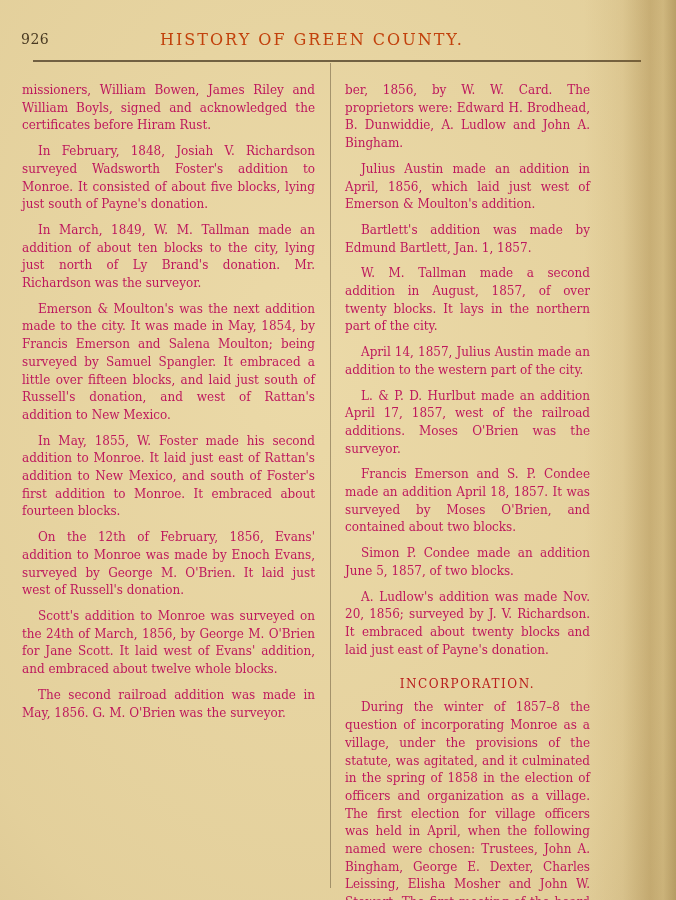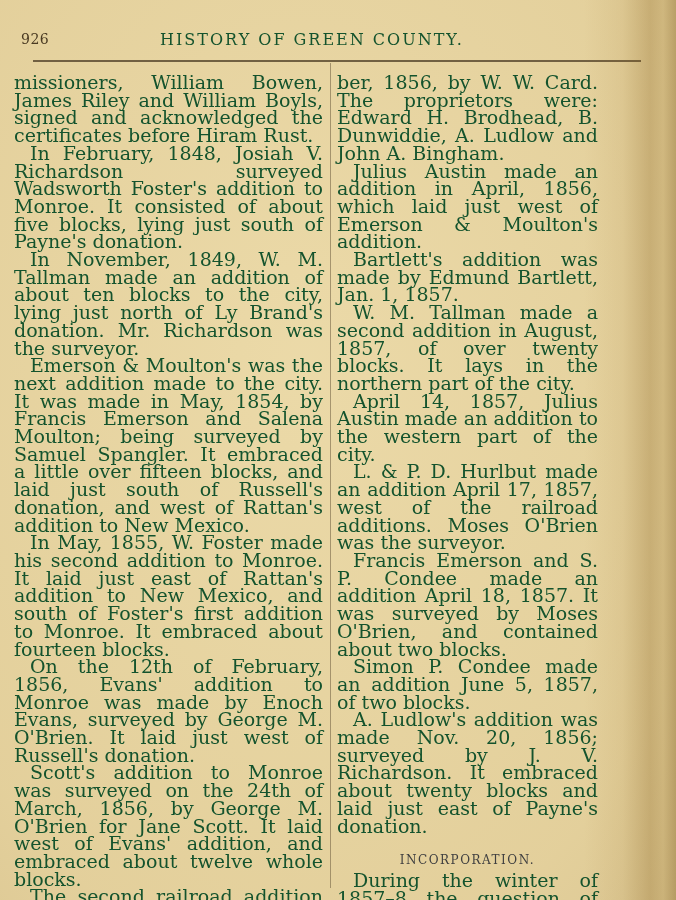--- a/index.html
+++ b/index.html
@@ -25,58 +25,58 @@
       rgba(152,114,44,0.26) 86%,
       rgba(118,82,20,0.38) 100%);
   }
   .page-number{
     position:absolute;left:21px;top:31px;
     font-size:14px;letter-spacing:0.5px;
   }
   .running-head{
     position:absolute;left:14px;top:30px;width:596px;
     text-align:center;font-size:16px;letter-spacing:2px;
-    color:#14532d;
+    color:#c2410c;
   }
   .head-rule{
     position:absolute;left:33px;top:60px;width:608px;height:2px;
     background:#54432a;opacity:0.8;
   }
   .col-divider{
     position:absolute;left:330px;top:63px;width:1px;height:825px;
     background:rgba(82,66,42,0.45);
   }
   .column{position:absolute;top:74px;}
   .column.left{left:14px;width:309px;}
   .column.right{left:337px;width:261px;}
   .column p{
-    margin:0;text-align:justify;
-    font-size:19px;line-height:17.7px;
-    color:#14532d;
+    margin:8px;text-align:justify;
+    font-size:12px;line-height:17.7px;
+    color:#be185d;
   }
   .ind{text-indent:16px;}
   .section-heading{
     text-align:center;font-size:12px;letter-spacing:1.5px;
-    margin:18px 0 5px 0;color:#404040;
+    margin:18px 0 5px 0;color:#b91c1c;
   }
 </style>
 </head>
 <body>
 
 <div class="page">
 
   <div class="page-number">926</div>
   <div class="running-head">HISTORY OF GREEN COUNTY.</div>
   <div class="head-rule"></div>
   <div class="col-divider"></div>
 
   <div class="column left">
     <p>missioners, William Bowen, James Riley and William Boyls, signed and acknowledged the certificates before Hiram Rust.</p>
     <p class="ind">In February, 1848, Josiah V. Richardson surveyed Wadsworth Foster's addition to Monroe. It consisted of about five blocks, lying just south of Payne's donation.</p>
-    <p class="ind">In November, 1849, W. M. Tallman made an addition of about ten blocks to the city, lying just north of Ly Brand's donation. Mr. Richardson was the surveyor.</p>
+    <p class="ind">In March, 1849, W. M. Tallman made an addition of about ten blocks to the city, lying just north of Ly Brand's donation. Mr. Richardson was the surveyor.</p>
     <p class="ind">Emerson &amp; Moulton's was the next addition made to the city. It was made in May, 1854, by Francis Emerson and Salena Moulton; being surveyed by Samuel Spangler. It embraced a little over fifteen blocks, and laid just south of Russell's donation, and west of Rattan's addition to New Mexico.</p>
     <p class="ind">In May, 1855, W. Foster made his second addition to Monroe. It laid just east of Rattan's addition to New Mexico, and south of Foster's first addition to Monroe. It embraced about fourteen blocks.</p>
     <p class="ind">On the 12th of February, 1856, Evans' addition to Monroe was made by Enoch Evans, surveyed by George M. O'Brien. It laid just west of Russell's donation.</p>
     <p class="ind">Scott's addition to Monroe was surveyed on the 24th of March, 1856, by George M. O'Brien for Jane Scott. It laid west of Evans' addition, and embraced about twelve whole blocks.</p>
     <p class="ind">The second railroad addition was made in May, 1856. G. M. O'Brien was the surveyor.</p>
 
   </div>
 
   <div class="column right">
     <p>ber, 1856, by W. W. Card. The proprietors were: Edward H. Brodhead, B. Dunwiddie, A. Ludlow and John A. Bingham.</p>

